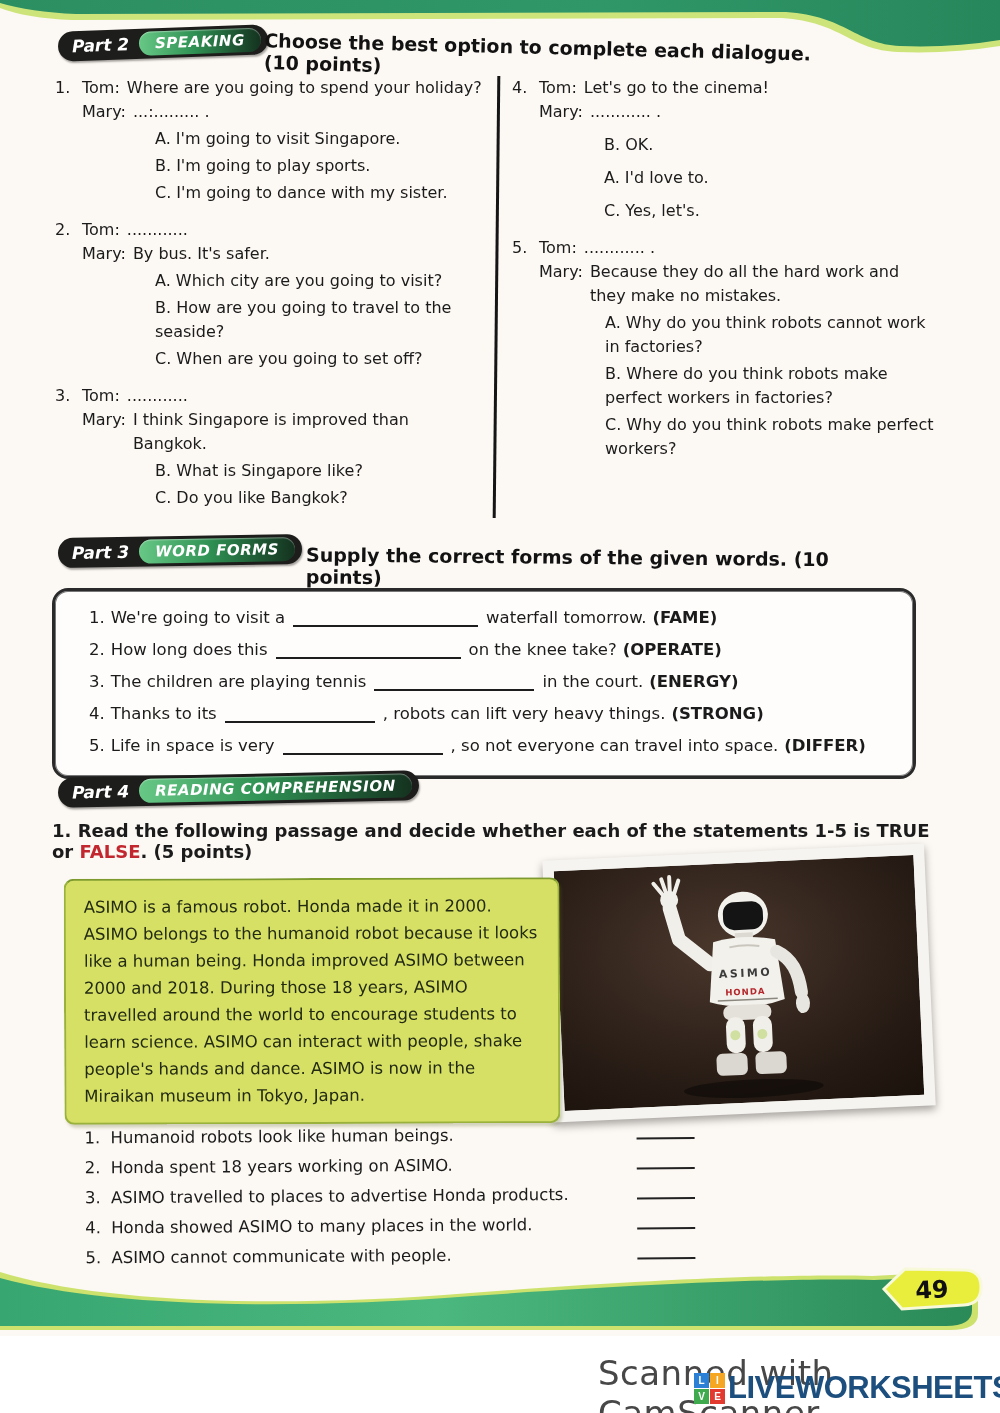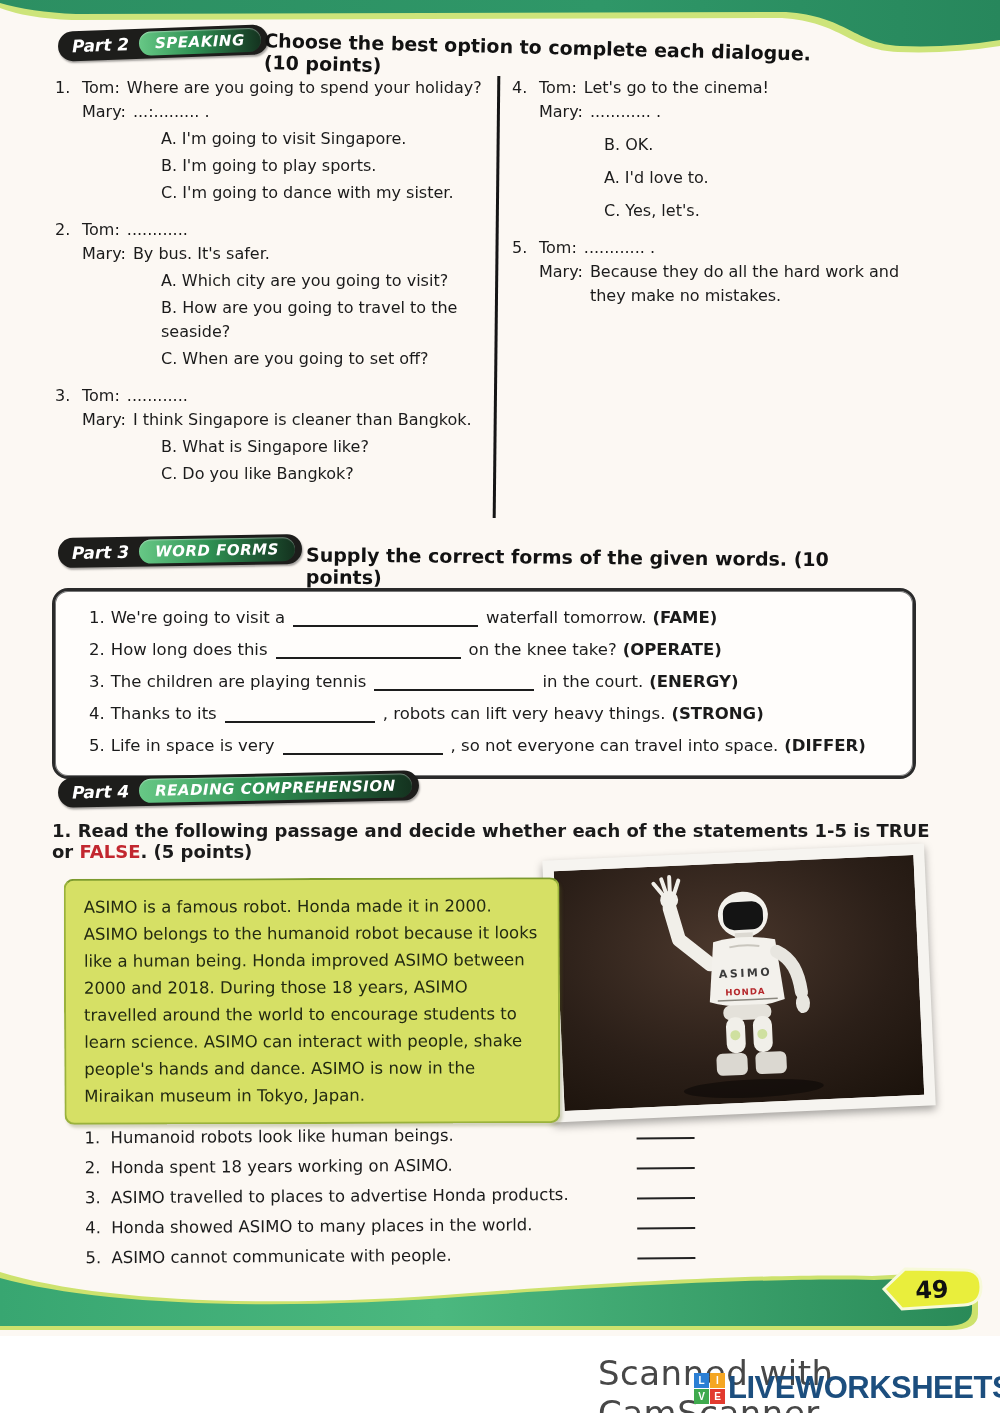--- a/index.html
+++ b/index.html
@@ -21,21 +21,21 @@
   .cols{display:flex;}
   .col-l{width:432px;flex:none;padding-right:8px;}
   .divider{width:3px;background:#151515;flex:none;transform:rotate(.6deg);}
   .col-r{flex:1;padding-left:14px;}
   .q{margin-bottom:13px;font-size:16px;line-height:1.5;}
   .row{display:flex;}
   .qnum{flex:none;width:27px;}
   .sp{flex:none;margin-right:7px;text-align:right;}
   .mary{padding-left:27px;}
   .opts{padding-left:92px;margin-top:3px;}
-  .opt{margin:3px 14px;}
+  .opt{margin:3px 8px;}
   .opts.spread .opt{margin:9px 0;}
 
   
   .wfbox{border:3px solid #2a2a2a;border-radius:16px;background:#fffdfb;
          box-shadow:inset 0 0 0 1px #777;padding:17px 14px 8px 34px;}
   .wf{display:flex;align-items:flex-end;font-size:16.5px;margin-bottom:13px;flex-wrap:wrap;}
   .wf .n{margin-right:6px;}
   .blank{display:inline-block;border-bottom:2px solid #1d1d1d;height:15px;margin:0 8px;}
   .w185{width:185px;} .w160{width:160px;} .w150{width:150px;}
   .word{font-weight:bold;margin-left:6px;}
@@ -126,21 +126,21 @@
       </div>
 
       <div class="q">
         <div class="row">
           <span class="qnum">3.</span>
           <span class="sp">Tom:</span>
           <span>............</span>
         </div>
         <div class="row mary">
           <span class="sp">Mary:</span>
-          <span>I think Singapore is cleaner than Bangkok.</span>
+          <span>I think Singapore is improved than Bangkok.</span>
         </div>
         <div class="opts">
           <div class="opt">B. What is Singapore like?</div>
           <div class="opt">C. Do you like Bangkok?</div>
         </div>
       </div>
     </div>
 
     <div class="divider" style="height:442px;"></div>
 
@@ -164,20 +164,25 @@
 
       <div class="q">
         <div class="row">
           <span class="qnum">5.</span>
           <span class="sp">Tom:</span>
           <span>............ .</span>
         </div>
         <div class="row mary">
           <span class="sp">Mary:</span>
           <span style="max-width:330px;">Because they do all the hard work and they make no mistakes.</span>
+        </div>
+        <div class="opts" style="padding-left:85px;max-width:350px;">
+          <div class="opt">A. Why do you think robots cannot work in factories?</div>
+          <div class="opt">B. Where do you think robots make perfect workers in factories?</div>
+          <div class="opt">C. Why do you think robots make perfect workers?</div>
         </div>
       </div>
     </div>
   </div>
 
   <div class="abs" style="left:58px;top:536px;transform:rotate(-1deg);">
     <div class="badge">
       <span class="part">Part 3</span>
       <span class="tag">WORD FORMS</span>
     </div>

